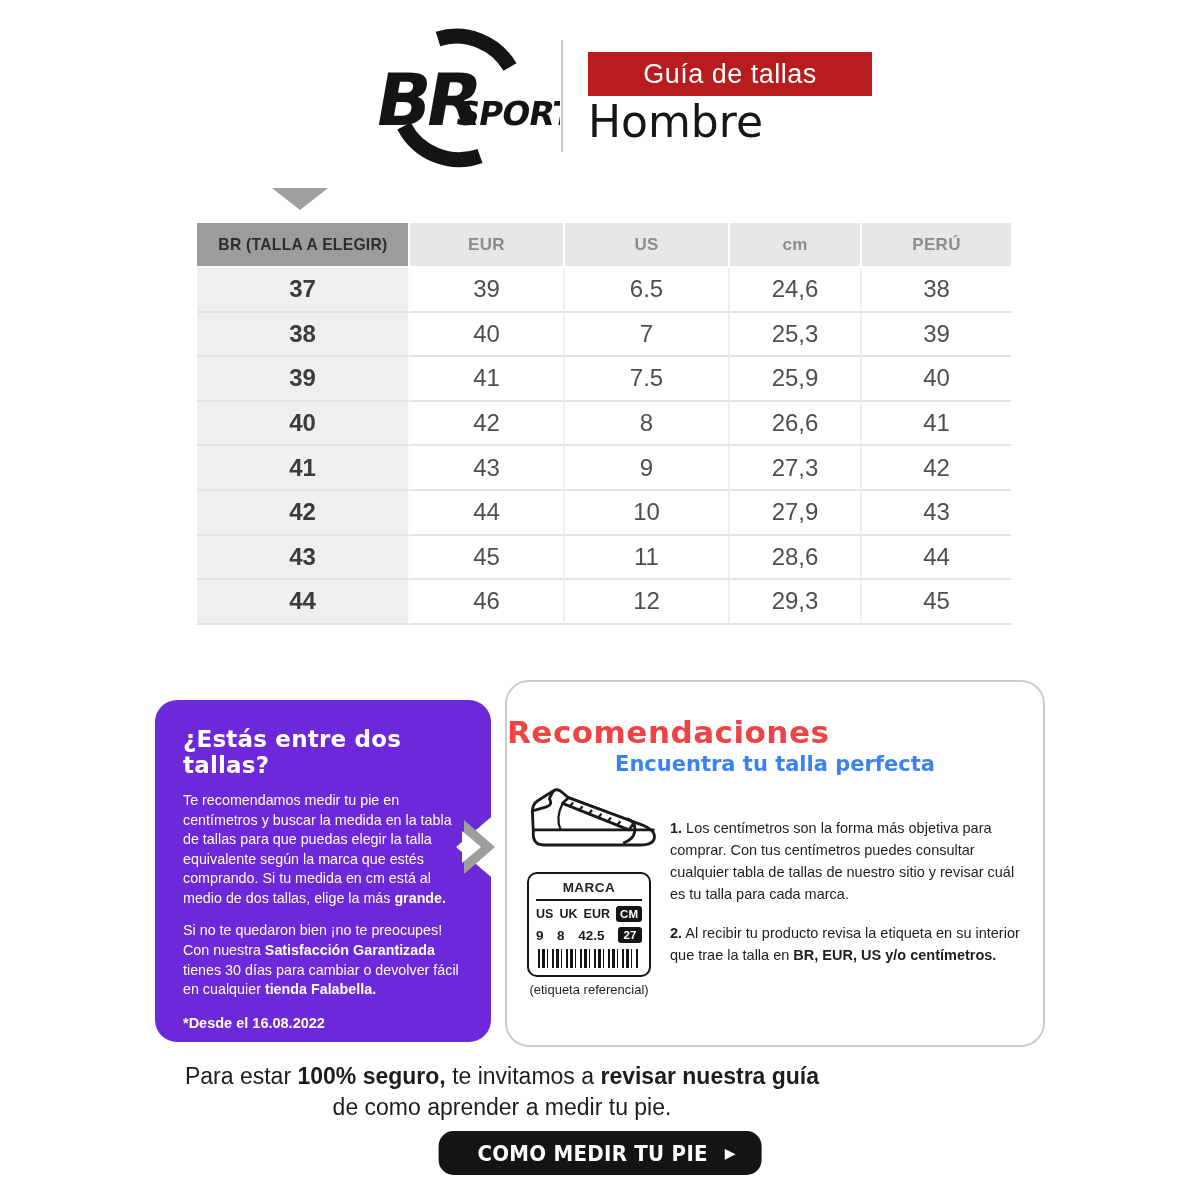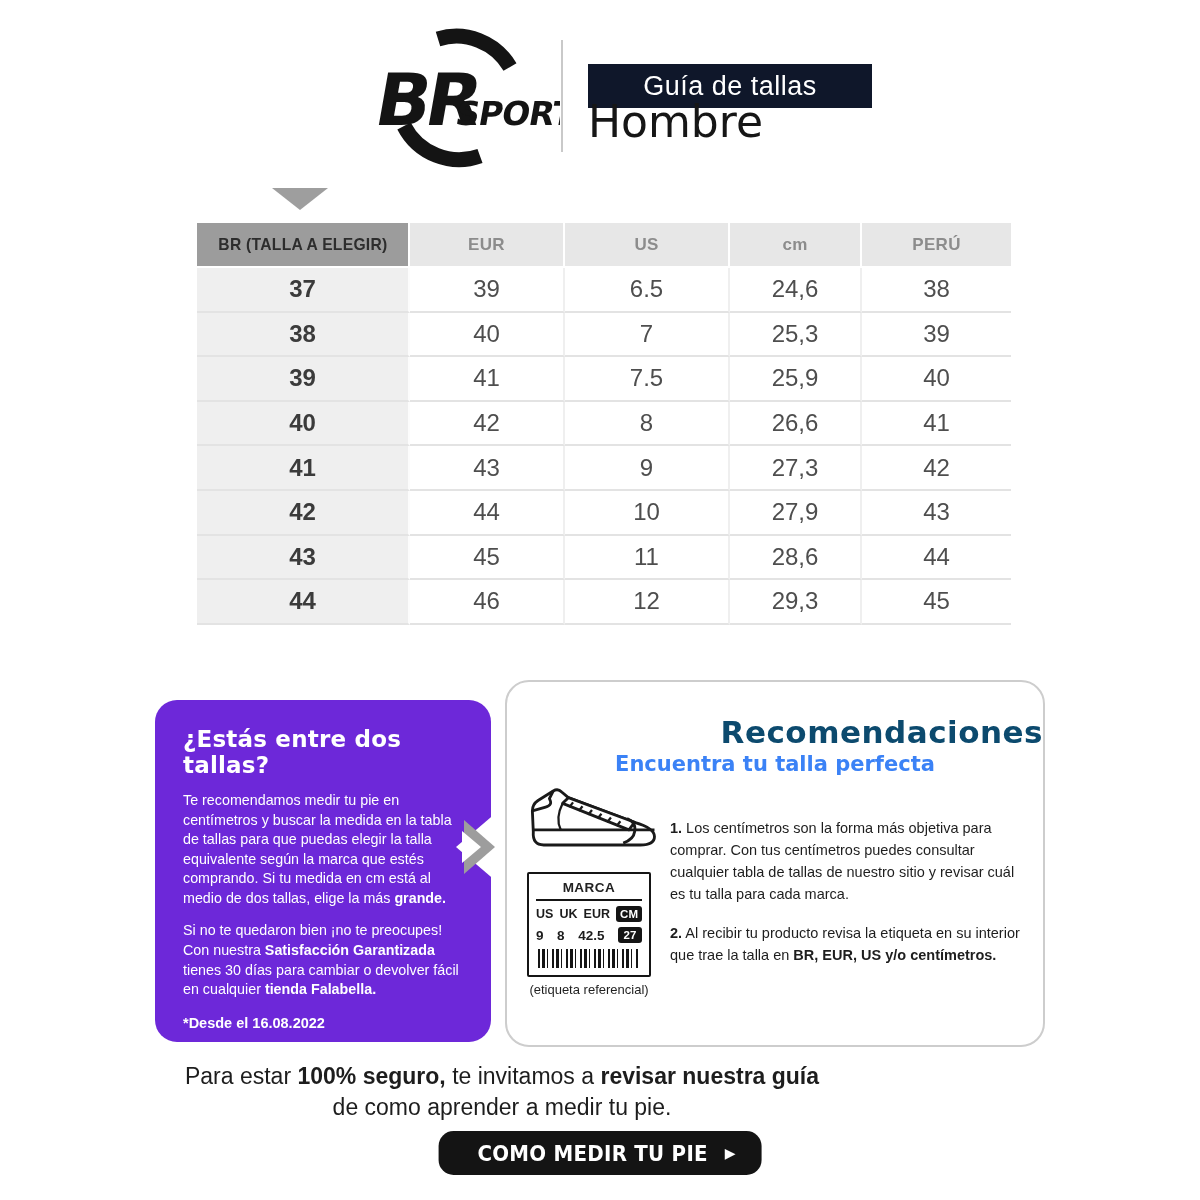--- a/index.html
+++ b/index.html
@@ -3,22 +3,22 @@
 <meta charset="utf-8">
 <style>
   * { margin:0; padding:0; box-sizing:border-box; }
   html,body { background:#fff; }
   body { font-family:"Liberation Sans", sans-serif; color:#222; }
   .page { position:relative; width:1200px; height:1200px; background:#fff; overflow:hidden; }
 
   
   .logo { position:absolute; left:360px; top:25px; width:200px; height:145px; }
   .hdr-divider { position:absolute; left:561px; top:40px; width:2px; height:112px; background:#c9c9c9; }
-  .hdr-badge { position:absolute; left:588px; top:64px; width:284px; height:44px;
-    background:#0f172a; color:#fff; font-size:27px; font-weight:400;
+  .hdr-badge { position:absolute; left:588px; top:52px; width:284px; height:44px;
+    background:#b91c1c; color:#fff; font-size:27px; font-weight:400;
     display:flex; align-items:center; justify-content:center; letter-spacing:.5px; }
   .hdr-title { position:absolute; left:588px; top:96px; font-family:"DejaVu Sans", sans-serif;
     font-size:44px; font-weight:400; color:#161616; letter-spacing:0; }
 
   
   .tbl-pointer { position:absolute; left:272px; top:188px; width:0; height:0;
     border-left:28px solid transparent; border-right:28px solid transparent;
     border-top:22px solid #9e9e9e; }
 
   
@@ -49,27 +49,27 @@
   .notch-gray { position:absolute; left:464px; top:820px; width:0; height:0;
     border-top:27px solid transparent; border-bottom:27px solid transparent;
     border-left:31px solid #9d9d9d; }
   .notch-inner { position:absolute; left:462px; top:831px; width:0; height:0;
     border-top:16px solid transparent; border-bottom:16px solid transparent;
     border-left:19px solid #fff; }
 
   
   .reco-card { position:absolute; left:505px; top:680px; width:540px; height:367px;
     background:#fff; border:2px solid #cdcdcd; border-radius:24px; }
-  .reco-title { margin-top:32px; text-align:right; font-size:31px; font-weight:800;
-    color:#0c4a6e; font-family:"DejaVu Sans", sans-serif; letter-spacing:.5px; }
+  .reco-title { margin-top:32px; text-align:left; font-size:31px; font-weight:800;
+    color:#ef4444; font-family:"DejaVu Sans", sans-serif; letter-spacing:.5px; }
   .reco-subtitle { text-align:center; font-size:21px; font-weight:800; color:#3b82f6;
     font-family:"DejaVu Sans", sans-serif; margin-top:2px; }
   .shoe-icon { position:absolute; left:14px; top:100px; width:142px; height:72px; }
   .size-label { position:absolute; left:20px; top:190px; width:124px;
-    border:2.5px solid #151515; border-radius:2px; background:#fff; padding:6px 7px 7px; }
+    border:2.5px solid #151515; border-radius:10px; background:#fff; padding:6px 7px 7px; }
   .size-label .brand { text-align:center; font-size:13.5px; font-weight:800;
     letter-spacing:.5px; border-bottom:2px solid #151515; padding-bottom:4px; }
   .label-row { display:flex; align-items:center; justify-content:space-between; margin-top:5px; }
   .label-row .u { font-size:12.5px; font-weight:700; color:#1c1c1c; }
   .label-row .v { font-size:13.5px; font-weight:800; color:#1c1c1c; }
   .cm-box { background:#151515; color:#fff; font-size:11.5px; font-weight:800;
     border-radius:3px; padding:2px 4px; min-width:24px; text-align:center; }
   .barcode { margin:6px auto 0; width:102px; height:19px;
     background:repeating-linear-gradient(90deg,#151515 0 2px,#fff 2px 4px,#151515 4px 7px,#fff 7px 9px,#151515 9px 10px,#fff 10px 14px); }
   .label-caption { position:absolute; left:0; top:300px; width:164px; text-align:center;

